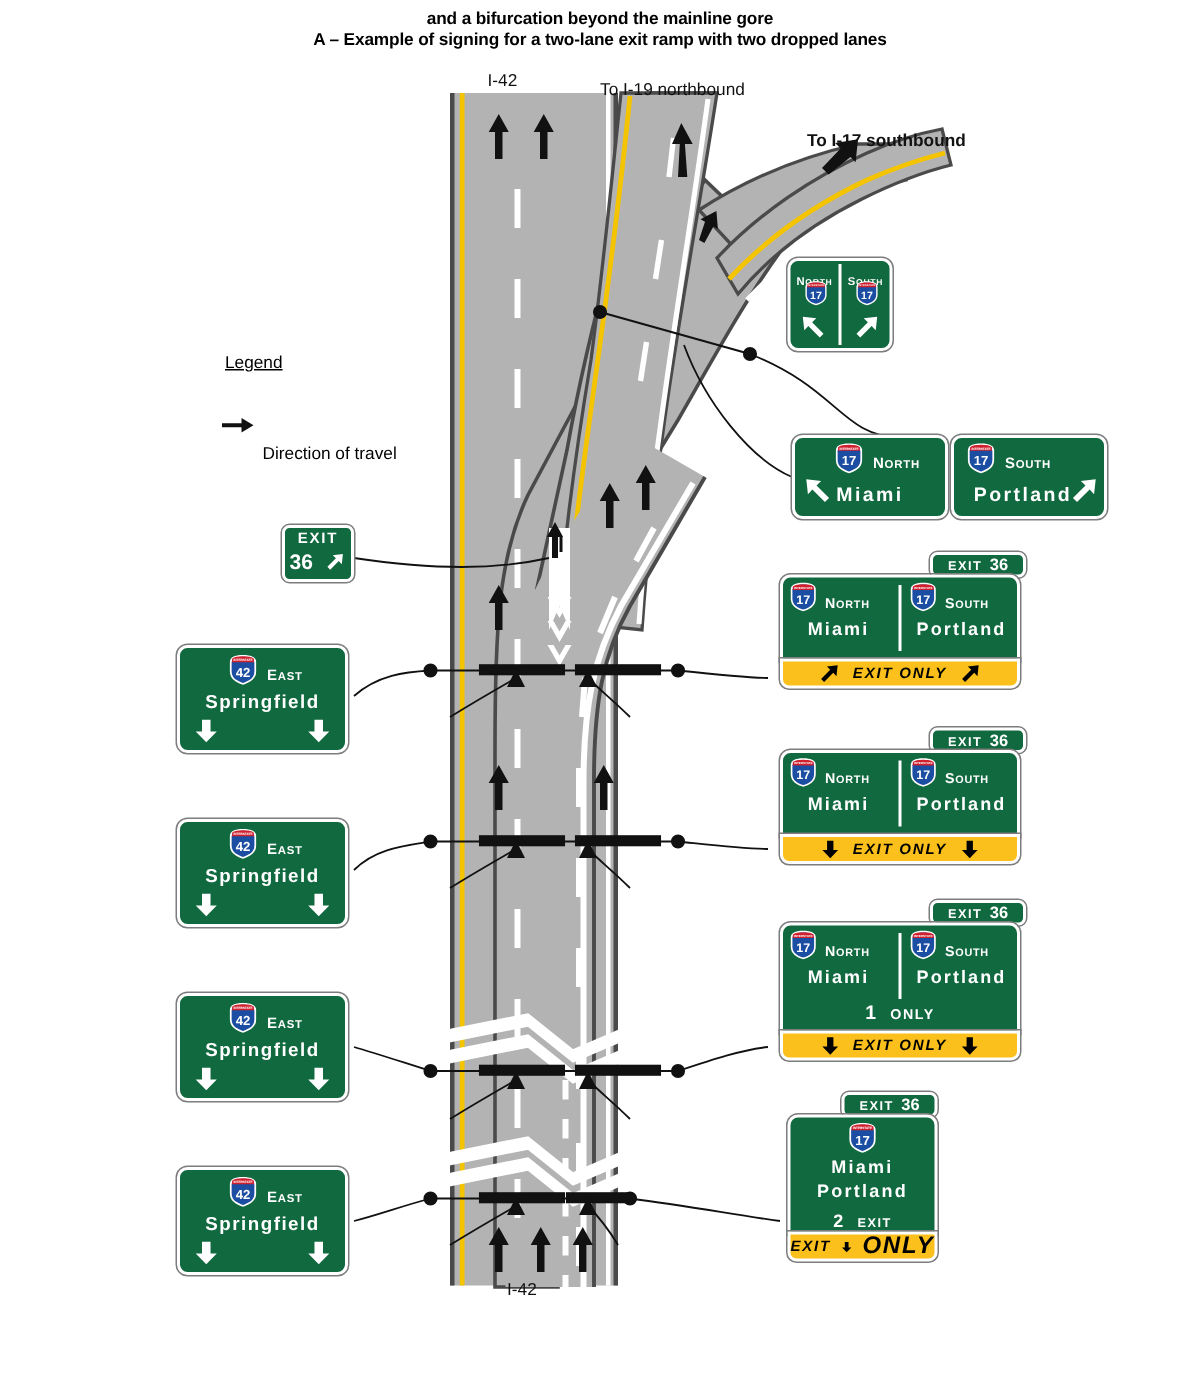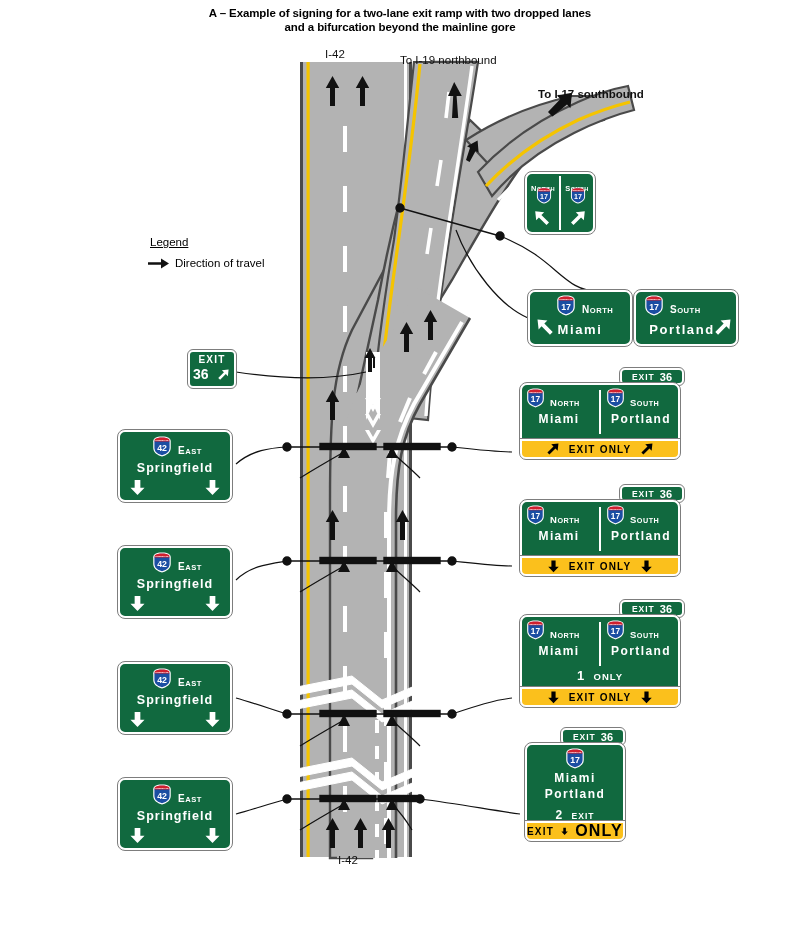--- a/index.html
+++ b/index.html
@@ -11,21 +11,21 @@
   #title{left:0;top:6px;width:800px;text-align:center;
          font-size:11.5px;font-weight:bold;line-height:14px;letter-spacing:-.1px;}
 
   
   .roadlabel{font-size:11.5px;font-weight:normal;color:#111;white-space:nowrap;}
 
   
   #legend{left:148px;top:236px;}
   #legend .lg-title{font-size:11.5px;text-decoration:underline;margin-left:2px;}
   #legend .lg-row{display:flex;align-items:center;gap:5px;margin-top:9px;}
-  #legend .lg-text{font-size:11.5px;}
+  #legend .lg-text{font-size:11.5px;margin-top:40px;}
 
   
   .sign{position:absolute;box-sizing:border-box;background:#11693f;
         border:2px solid #ffffff;border-radius:7px;
         outline:1px solid #7d7d7d;
         box-shadow:0 0 0 0 transparent;}
   .panelwrap{position:absolute;}
 
   .sgn-txt{color:#ffffff;font-weight:bold;letter-spacing:1px;
            font-family:"Liberation Sans",sans-serif;line-height:1;}
@@ -38,34 +38,34 @@
   .exittab{position:absolute;background:#11693f;border:2px solid #fff;
            outline:1px solid #7d7d7d;border-radius:5px;box-sizing:border-box;
            display:flex;align-items:center;justify-content:center;gap:5px;}
   .exittab .ex{color:#fff;font-weight:bold;}
   .exittab .nm{color:#fff;font-weight:bold;}
 
   
   .eoplaque{position:absolute;background:#fbc01c;border:2px solid #fff;
             outline:1px solid #7d7d7d;box-sizing:border-box;
             display:flex;align-items:center;justify-content:center;gap:8px;
-            border-bottom-left-radius:6px;border-bottom-right-radius:6px;}
+            border-bottom-left-radius:6px;border-bottom-right-radius:6px;font-style:italic;}
   .eoplaque .eotx{color:#000;font-weight:bold;letter-spacing:1.2px;}
 
   .divider{position:absolute;background:#ffffff;width:2px;}
 
   
   #art{left:0;top:0;width:800px;height:932px;pointer-events:none;}
 </style>
 </head>
 <body>
 
 <div class="abs" id="title">
+  <div>and a bifurcation beyond the mainline gore</div>
   <div>A – Example of signing for a two-lane exit ramp with two dropped lanes</div>
-  <div>and a bifurcation beyond the mainline gore</div>
 </div>
 
 <svg class="abs" id="art" viewBox="0 0 800 932">
   <defs>
     <clipPath id="clipMain">
         <rect x="295" y="60" width="120" height="800"></rect>
       </clipPath>
   </defs>
 
   <g>

